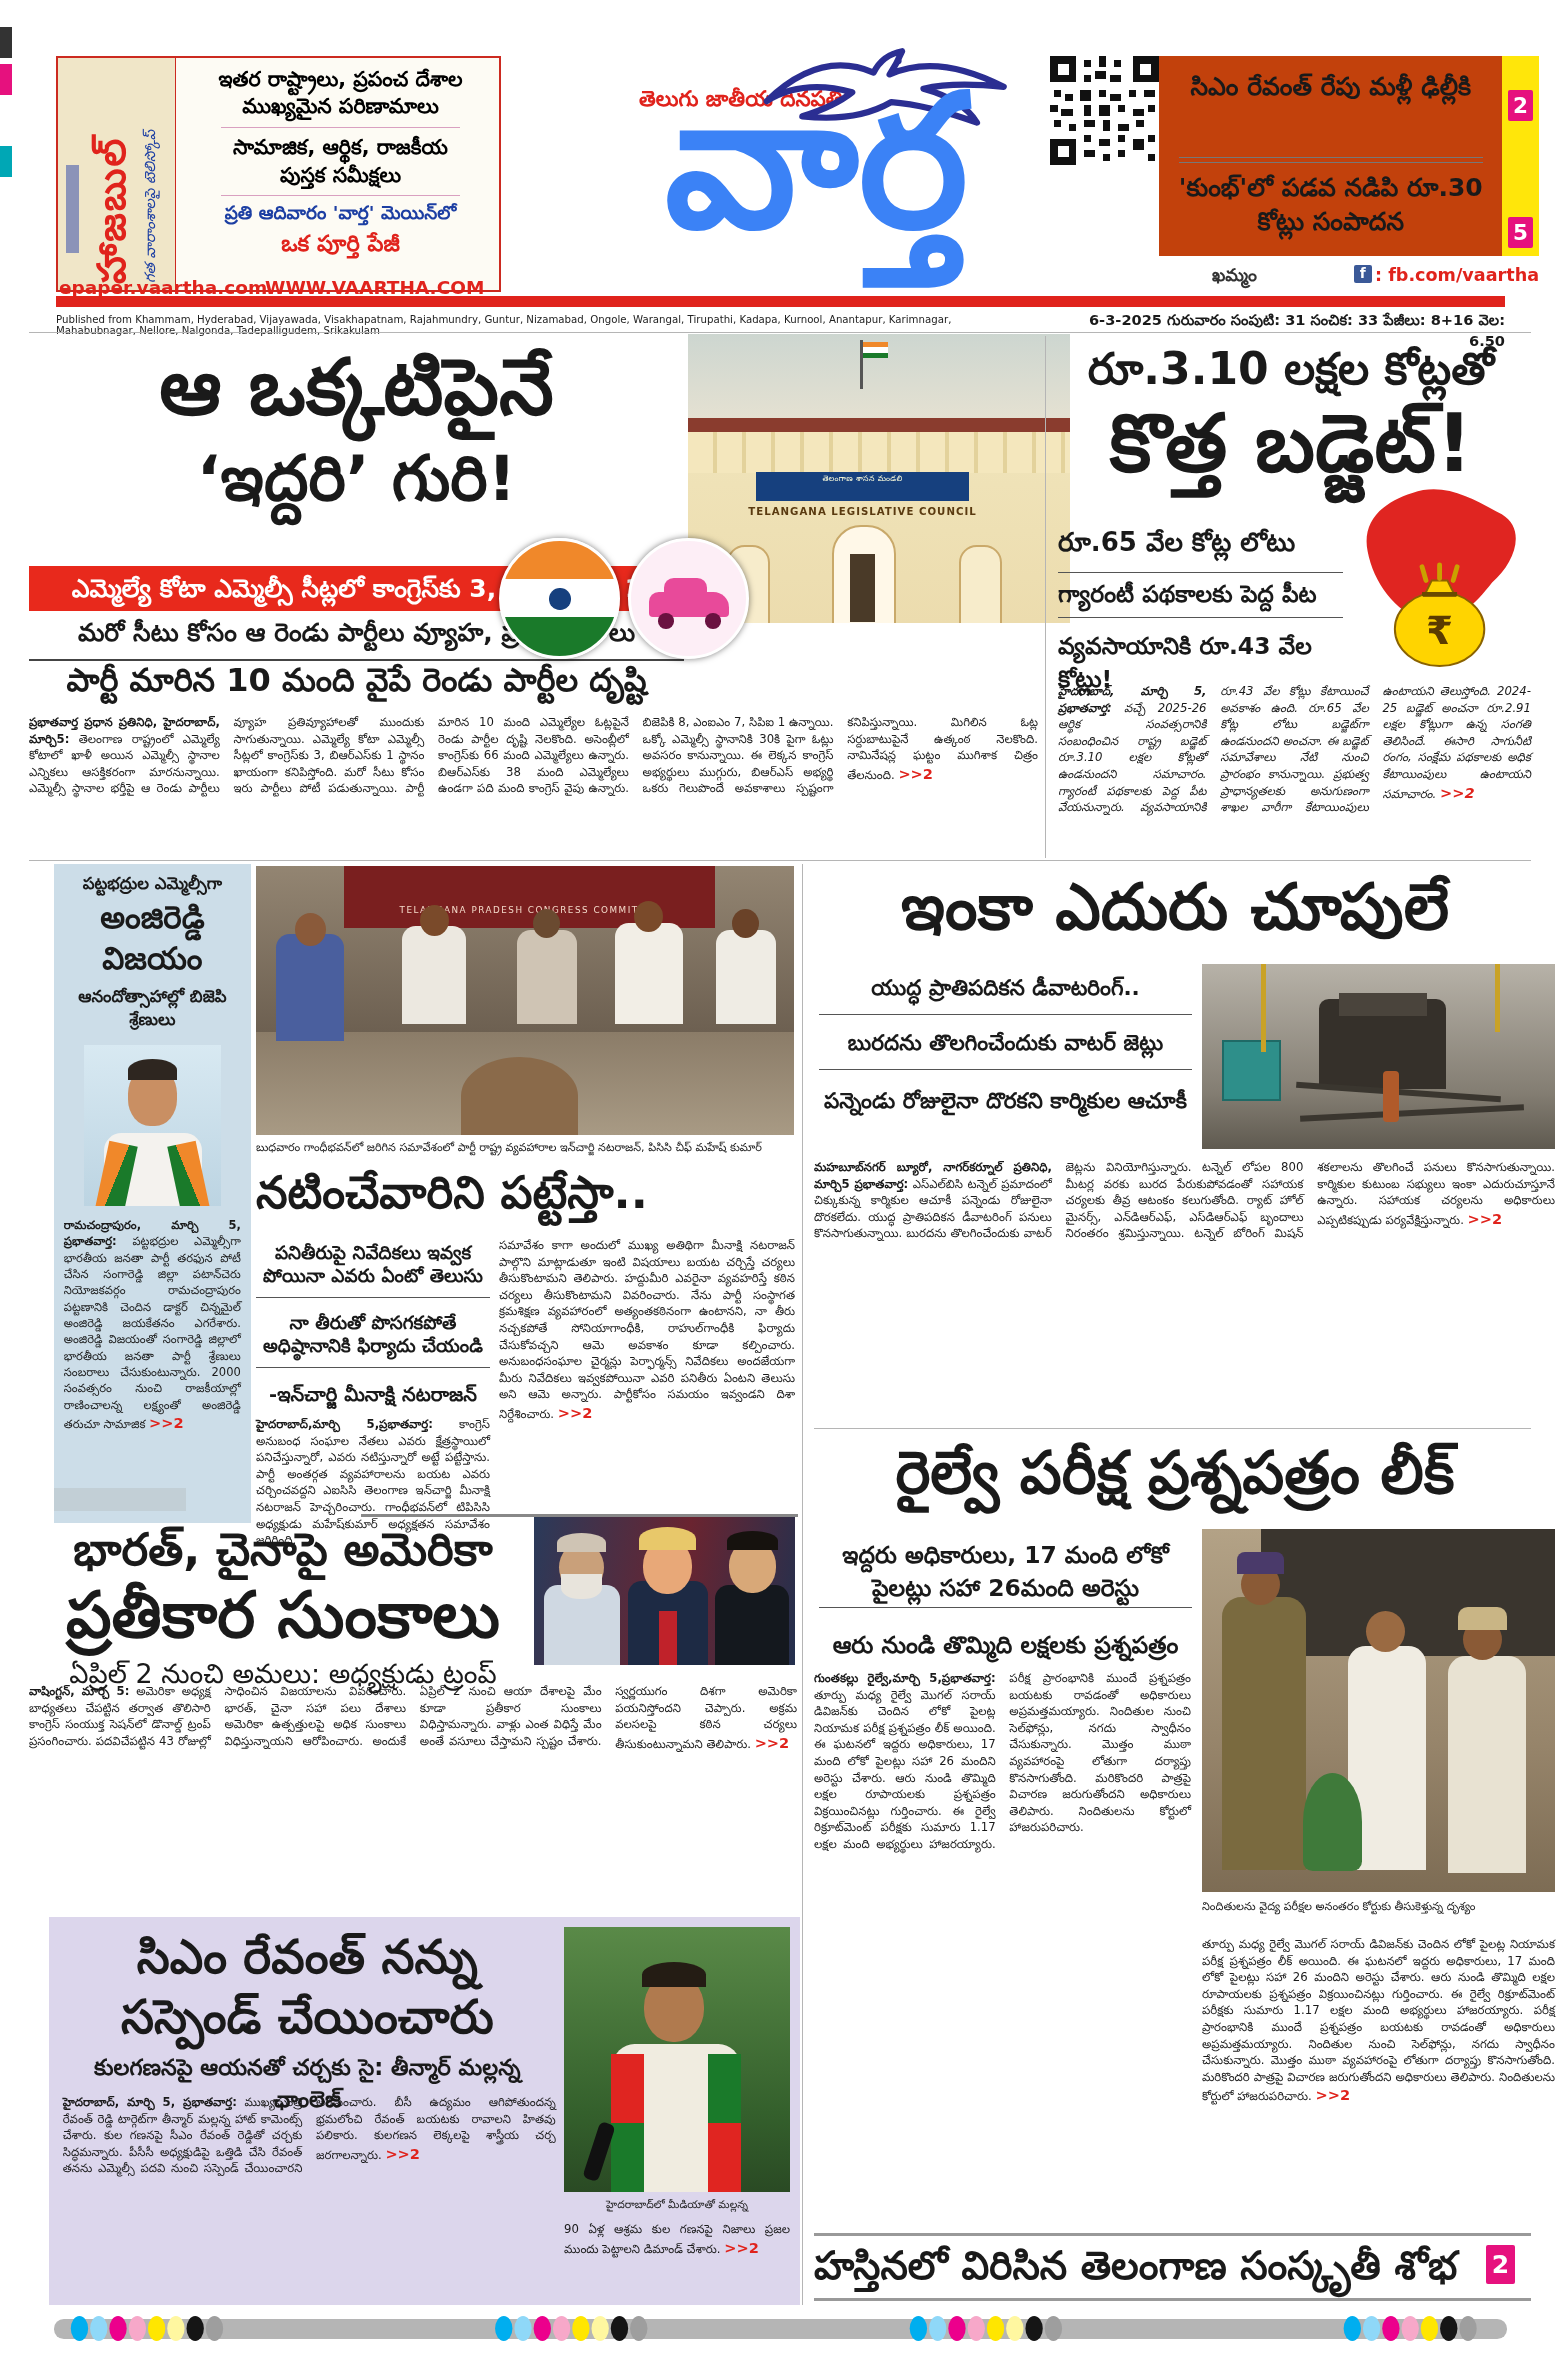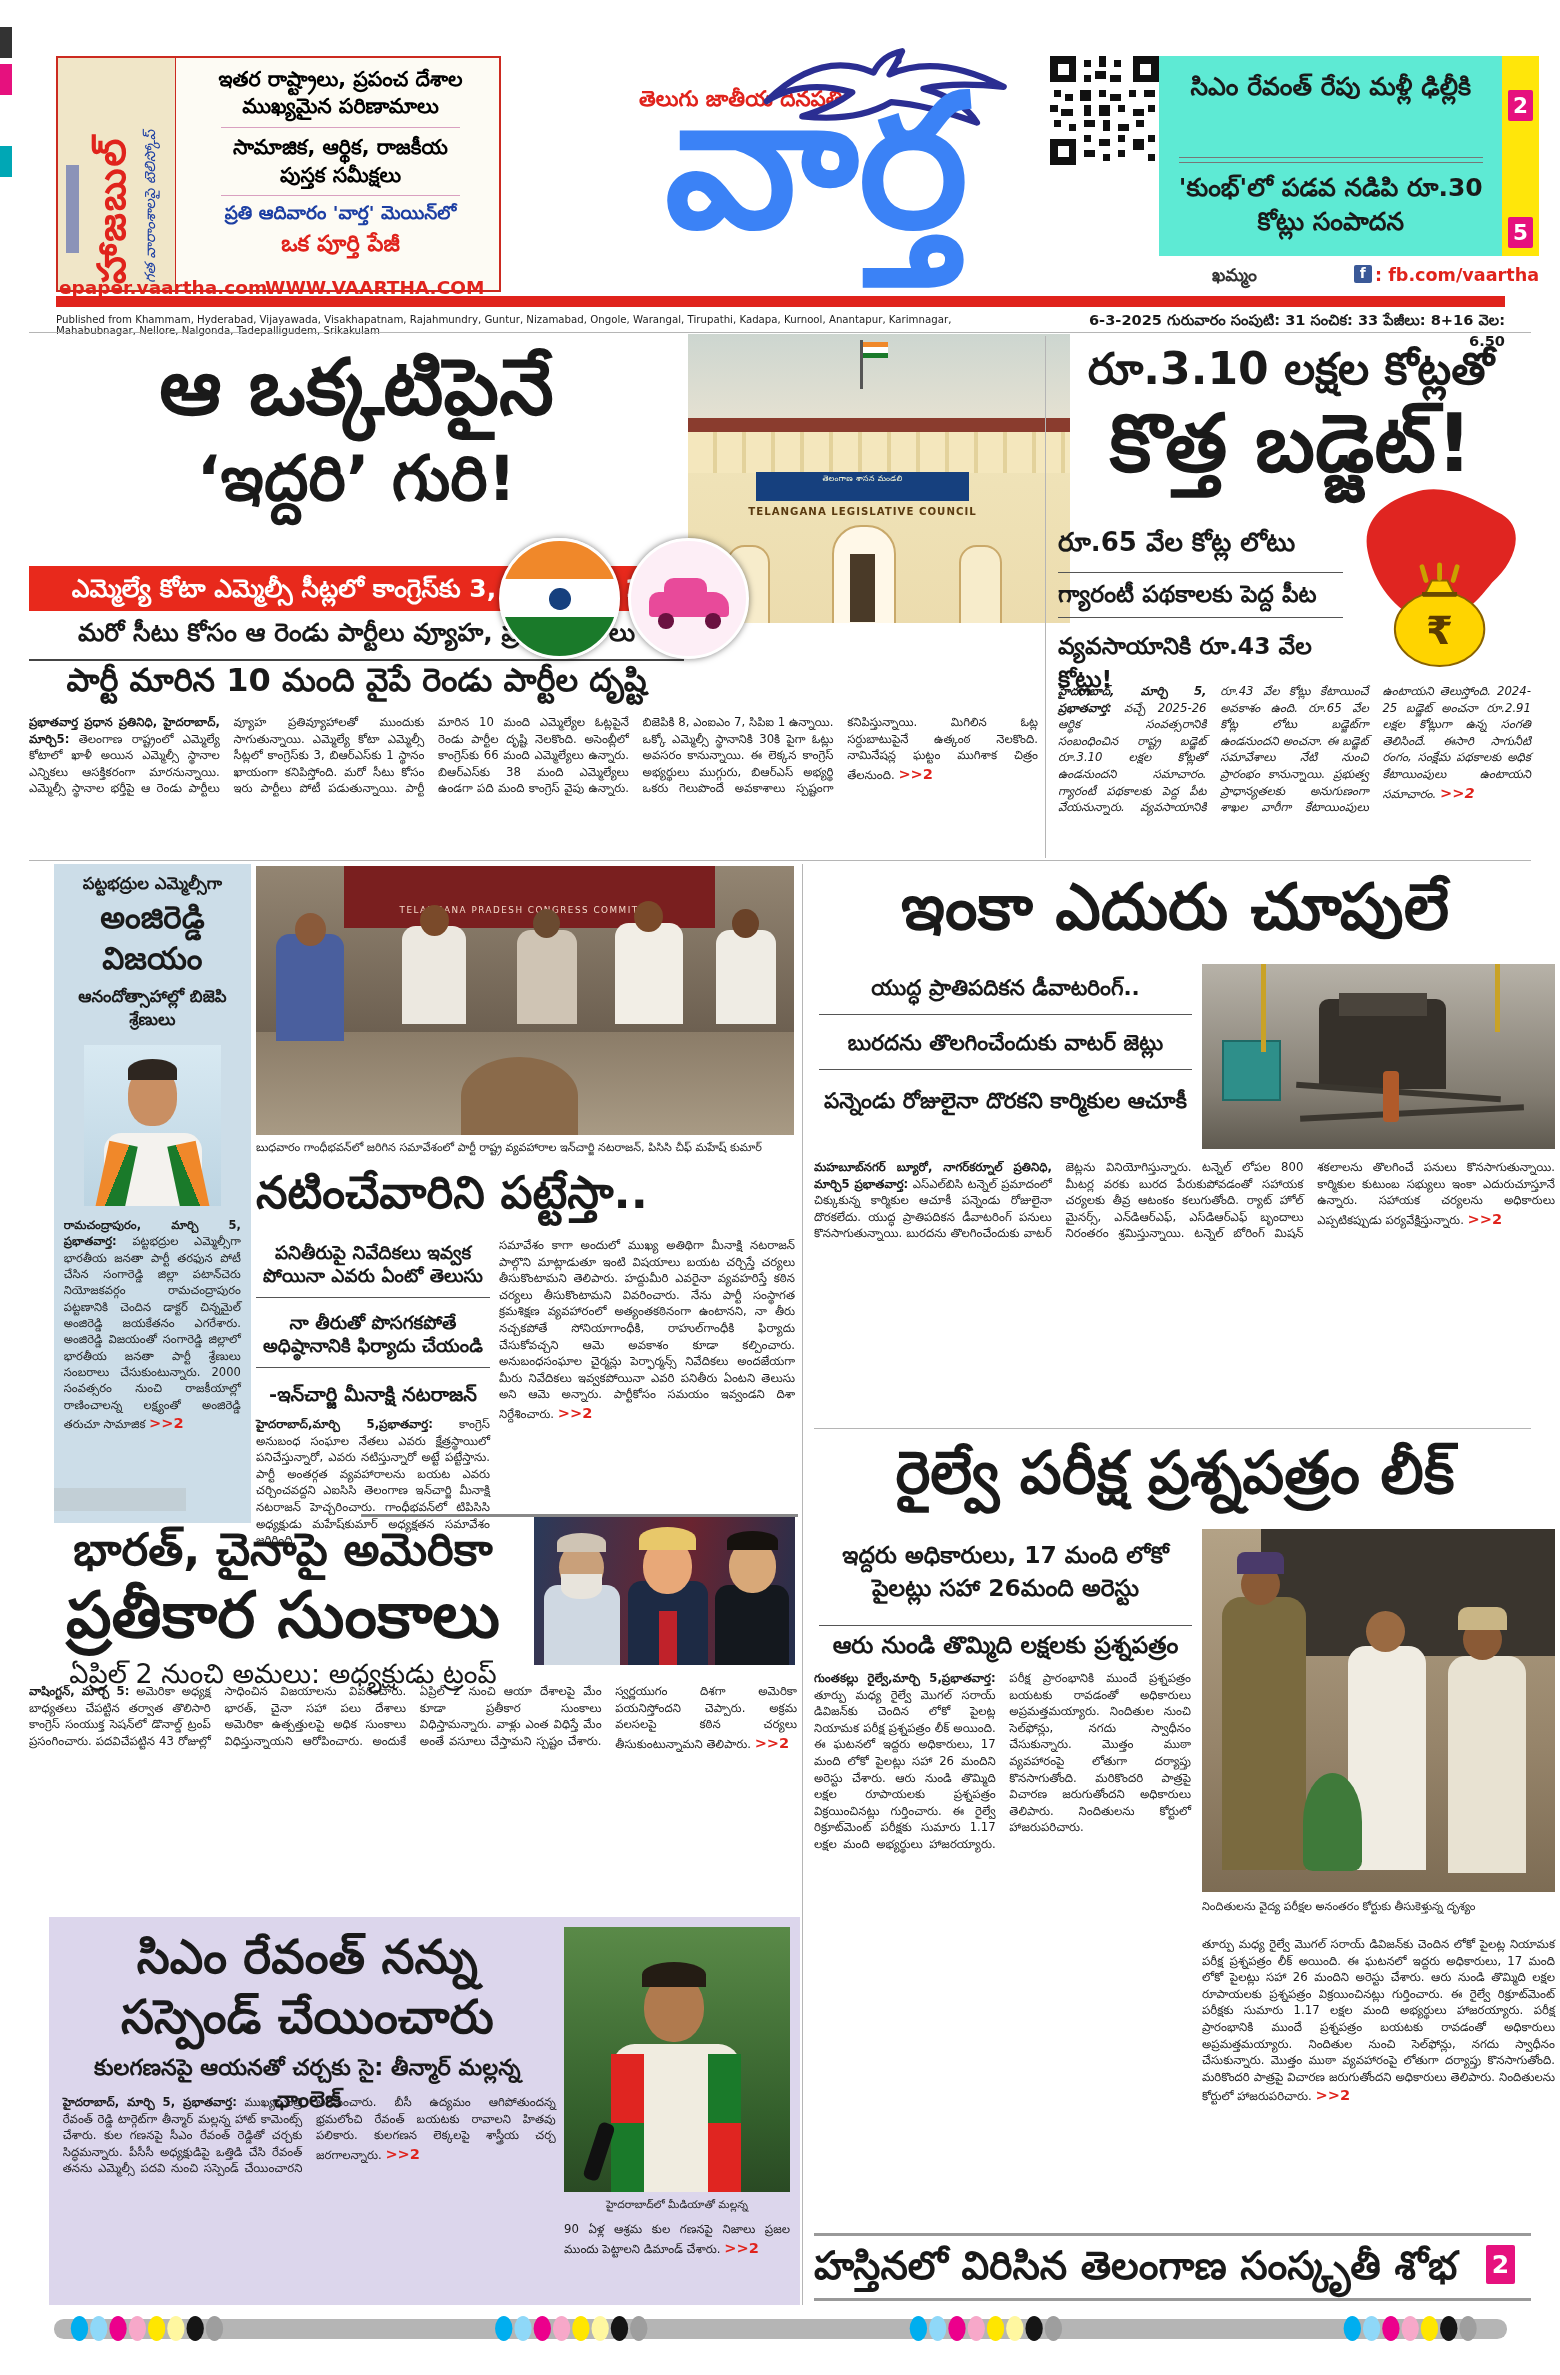--- a/index.html
+++ b/index.html
@@ -106,21 +106,21 @@
           <rect x="22" y="22" width="3" height="3"></rect>
           <rect x="26" y="21" width="2" height="2"></rect>
         <rect x="9" y="25" width="3" height="2"></rect>
           <rect x="14" y="26" width="2" height="2"></rect>
           <rect x="18" y="25" width="2" height="2"></rect>
           <rect x="26" y="26" width="2" height="2"></rect>
       </g>
     </svg>
   </div>
 
-  <div class="abs" style="left:1159px;top:56px;width:343px;height:200px;background:#5eead4;">
+  <div class="abs" style="left:1159px;top:56px;width:343px;height:200px;background:#c2410c;">
     <div class="abs b c" style="left:7.8px;top:13.7px;width:328px;font-size:25px;line-height:1.35;">సిఎం రేవంత్ రేపు మళ్లీ ఢిల్లీకి</div>
     <div class="abs" style="left:19.5px;top:101px;width:304px;height:3.9px;border-top:1px solid #777;border-bottom:1px solid #777;"></div>
     <div class="abs b c" style="left:7.8px;top:115px;width:328px;font-size:25px;line-height:1.35;">'కుంభ్'లో పడవ నడిపి రూ.30 కోట్లు సంపాదన</div>
   </div>
   <div class="abs" style="left:1502px;top:56px;width:37px;height:200px;background:#ffe60a;"></div>
   <div class="abs badge" style="left:1508px;top:90px;width:25px;height:31px;font-size:21.5px;line-height:31px;">2</div>
   <div class="abs badge" style="left:1508px;top:217px;width:25px;height:31px;font-size:21.5px;line-height:31px;">5</div>
 
   <div class="abs b" style="left:1212px;top:265px;font-size:17.6px;color:#333;">ఖమ్మం</div>
   <div class="abs" style="left:1354px;top:265px;width:17.6px;height:17.6px;background:#3b5998;color:#fff;font-weight:bold;text-align:center;font-size:13.7px;line-height:17.6px;border-radius:2px;">f</div>
@@ -267,21 +267,21 @@
 
   <div class="abs body-text cols3" style="left:814px;top:1159px;width:741px;height:261px;">
     <span class="dl">మహబూబ్‌నగర్ బ్యూరో, నాగర్‌కర్నూల్ ప్రతినిధి, మార్చి5 ప్రభాతవార్త:</span>
     <span>ఎస్‌ఎల్‌బిసి టన్నెల్ ప్రమాదంలో చిక్కుకున్న కార్మికుల ఆచూకీ పన్నెండు రోజులైనా దొరకలేదు. యుద్ధ ప్రాతిపదికన డీవాటరింగ్ పనులు కొనసాగుతున్నాయి. బురదను తొలగించేందుకు వాటర్ జెట్లను వినియోగిస్తున్నారు. టన్నెల్ లోపల 800 మీటర్ల వరకు బురద పేరుకుపోవడంతో సహాయక చర్యలకు తీవ్ర ఆటంకం కలుగుతోంది. ర్యాట్ హోల్ మైనర్స్, ఎన్‌డిఆర్‌ఎఫ్, ఎస్‌డిఆర్‌ఎఫ్ బృందాలు నిరంతరం శ్రమిస్తున్నాయి. టన్నెల్ బోరింగ్ మిషన్ శకలాలను తొలగించే పనులు కొనసాగుతున్నాయి. కార్మికుల కుటుంబ సభ్యులు ఇంకా ఎదురుచూస్తూనే ఉన్నారు. సహాయక చర్యలను అధికారులు ఎప్పటికప్పుడు పర్యవేక్షిస్తున్నారు.</span>
     <span class="jump">&gt;&gt;2</span>
   </div>
 
   <div class="hairline" style="left:814px;top:1428px;width:717px;"></div>
 
   <div class="abs b c" style="left:814px;top:1438px;width:722px;font-size:59px;">రైల్వే పరీక్ష ప్రశ్నపత్రం లీక్</div>
-  <div class="abs subhead" style="left:819px;top:1539px;width:373px;font-size:23.4px;line-height:1.4;padding-bottom:20px;border-bottom:1.5px solid #555;">ఇద్దరు అధికారులు, 17 మంది లోకో పైలట్లు సహా 26మంది అరెస్టు</div>
+  <div class="abs subhead" style="left:819px;top:1539px;width:373px;font-size:23.4px;line-height:1.4;padding-bottom:2px;border-bottom:1.5px solid #555;">ఇద్దరు అధికారులు, 17 మంది లోకో పైలట్లు సహా 26మంది అరెస్టు</div>
   <div class="abs subhead" style="left:819px;top:1631px;width:373px;font-size:23.4px;">ఆరు నుండి తొమ్మిది లక్షలకు ప్రశ్నపత్రం</div>
 
   <div class="photo" style="left:1202px;top:1529px;width:353px;height:363px;background:linear-gradient(#b3a286,#96846a 60%,#7d6c54);">
     <div class="abs" style="left:59px;top:0;width:295px;height:127px;background:#3a352e;"></div>
     <div class="abs" style="left:19.5px;top:68px;width:84px;height:273px;background:#7a6a3f;border-radius:19.5px 19.5px 0 0;"></div>
     <div class="abs" style="left:39px;top:35px;width:39px;height:41px;background:#8a5a36;border-radius:50%;"></div>
     <div class="abs" style="left:35px;top:23.4px;width:47px;height:21.5px;background:#4a3a6a;border-radius:7.8px 7.8px 0 0;"></div>
     <div class="abs" style="left:146px;top:117px;width:78px;height:224px;background:#f0ece2;border-radius:17.6px 17.6px 0 0;"></div>
     <div class="abs" style="left:164px;top:82px;width:39px;height:41px;background:#9a6a42;border-radius:50%;"></div>
     <div class="abs" style="left:246px;top:127px;width:78px;height:217px;background:#e8e2d2;border-radius:17.6px 17.6px 0 0;"></div>

